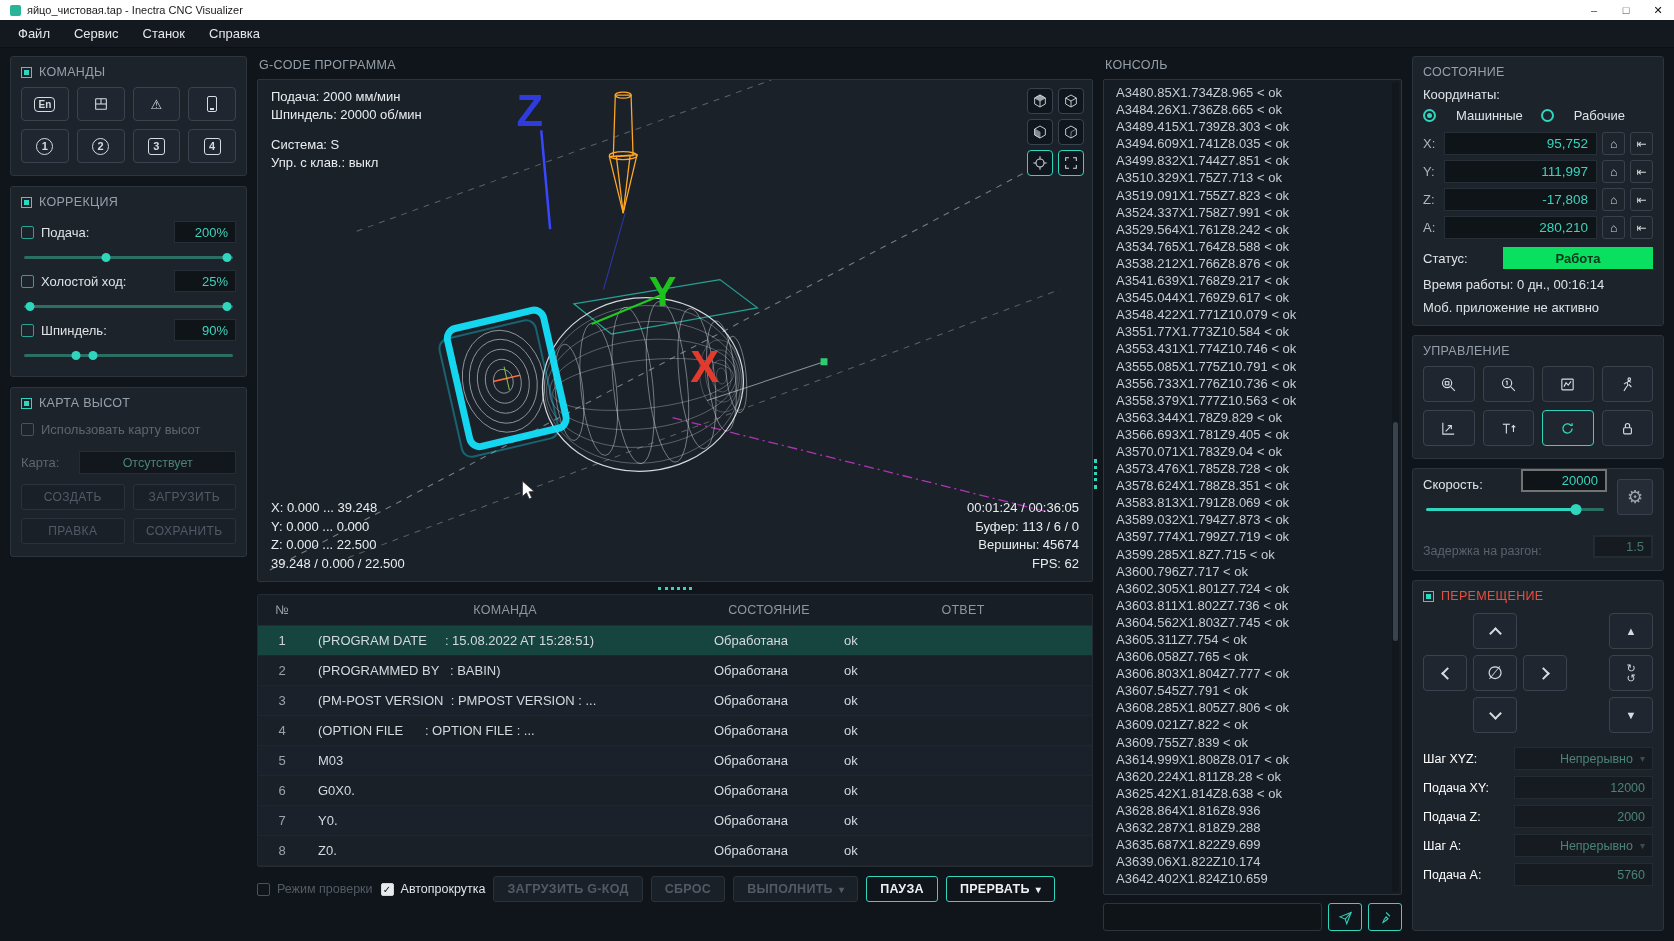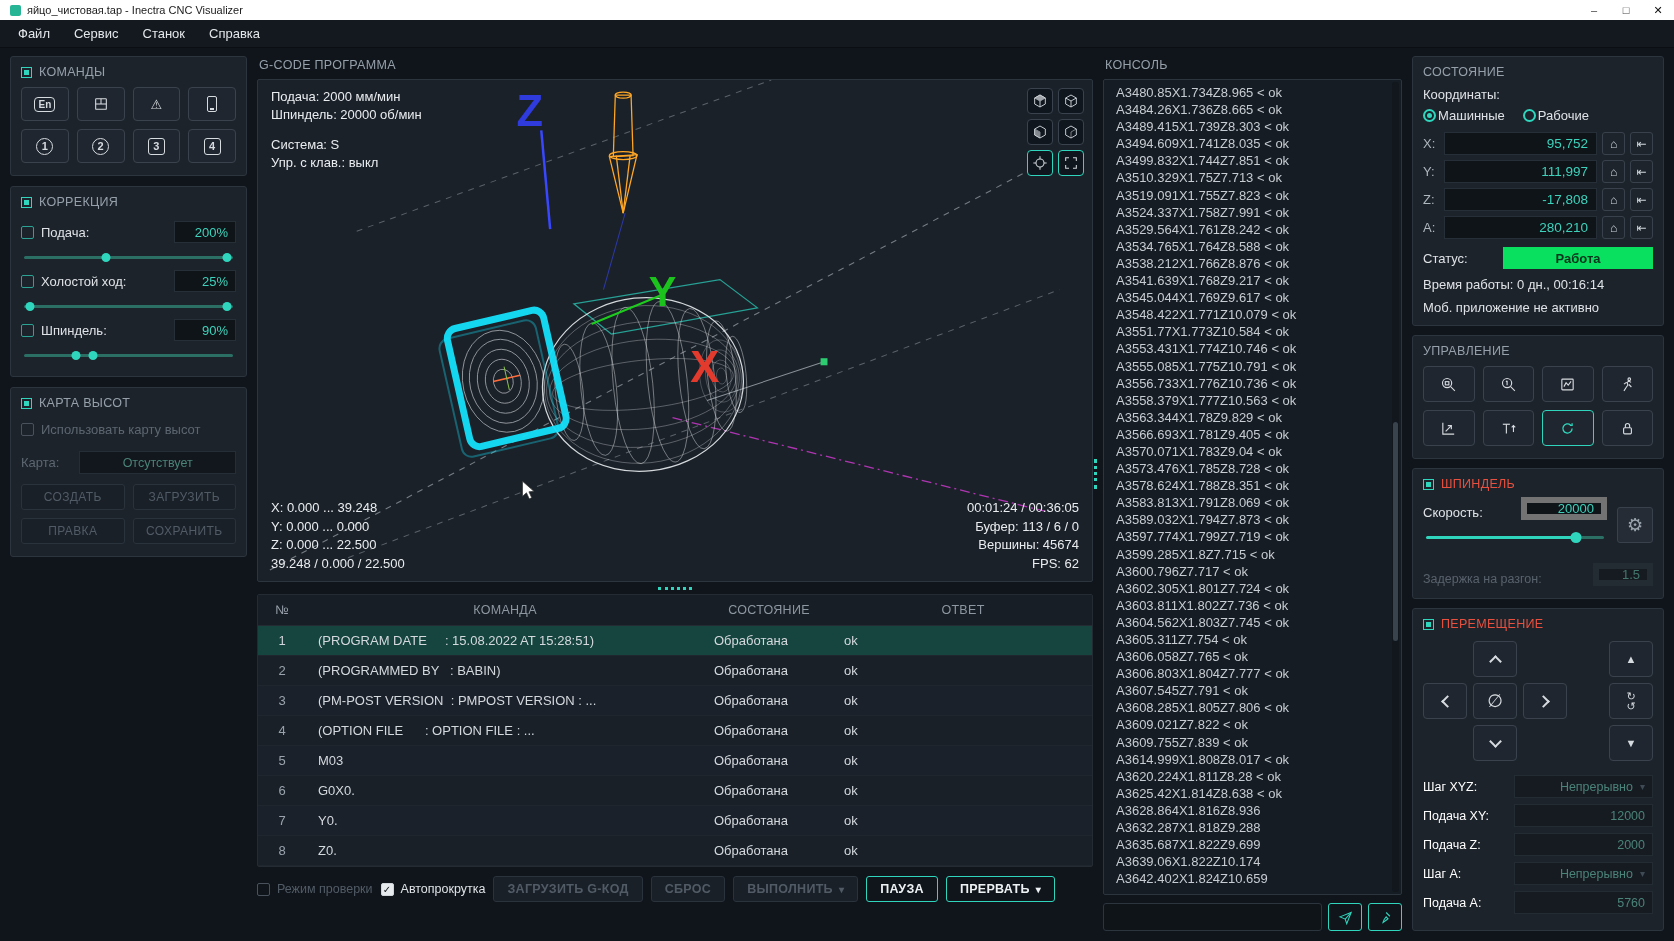--- a/index.html
+++ b/index.html
@@ -104,21 +104,21 @@
 .sb-thumb{position:absolute;left:1px;width:5px;top:42%;height:27%;background:#39434e;border-radius:3px}
 .console-input-row{display:flex;gap:6px;margin-top:8px}
 .console-input{flex:1;height:28px;background:#0f1419;border:1px solid #2c343d;border-radius:3px;color:#dfe3e7;padding:0 8px;font:inherit;outline:none}
 .cibtn{width:34px;height:28px;background:#0f151b;border:1px solid #2fd6bd;border-radius:3px;display:flex;align-items:center;justify-content:center}
 .v-dots{position:absolute;left:-9px;top:46%;height:30px;border-left:3px dotted #2fd6bd}
 
 
 .pcontent{padding:2px 10px 10px}
 .coords-label{font-size:13px;margin-bottom:6px}
 .radio-row{display:flex;gap:18px;margin:4px 0 9px}
-.radio{display:flex;align-items:center;gap:2px;font-size:13px}
+.radio{display:flex;align-items:center;gap:20px;font-size:13px}
 .rdot{width:13px;height:13px;border:2px solid #2fd6bd;border-radius:50%;position:relative;flex:none}
 .rdot.sel::after{content:"";position:absolute;inset:2px;background:#2fd6bd;border-radius:50%}
 .ax-row{display:flex;align-items:center;gap:5px;margin:5px 0}
 .ax-label{width:16px;color:#aeb6be}
 .ax-field{flex:1;height:23px;background:#0f1419;border:1px solid #262e37;color:#3dd2bb;font-size:13.5px;display:flex;align-items:center;justify-content:flex-end;padding:0 8px}
 .ax-btn{width:23px;height:23px;background:#1d242c;border:1px solid #39424c;border-radius:3px;color:#cfd5da;font-size:12px;display:flex;align-items:center;justify-content:center;flex:none}
 .status-row{display:flex;align-items:center;margin-top:8px}
 .status-label{color:#dfe3e7}
 .status-badge{margin-left:auto;width:150px;height:22px;background:#0ae05f;color:#08351d;font-weight:bold;font-size:13px;display:flex;align-items:center;justify-content:center}
 .sline{font-size:13px;margin-top:8px}
@@ -127,21 +127,21 @@
 .ctl-grid{display:grid;grid-template-columns:repeat(4,1fr);gap:8px;padding:2px 10px 12px}
 .ctl-btn{height:36px;background:#20262f;border:1px solid #3a434d;border-radius:4px;display:flex;align-items:center;justify-content:center;color:#d6dbe0}
 .ctl-btn.active{border:1.5px solid #2fd6bd}
 
 
 .sp-wrap{display:flex;padding:0 10px 10px;gap:10px}
 .sp-left{flex:1}
 .sp-row{display:flex;align-items:flex-end;gap:4px}
 .sp-label{flex:1}
 .sp-label.dim{color:#58626c;font-size:12.5px}
-.sp-field{width:86px;height:23px;background:#0f1419;border:6px solid #737373;color:#3dd2bb;display:flex;align-items:center;justify-content:flex-end;padding:0 7px}
+.sp-field{width:86px;height:23px;background:#0f1419;border:2px solid #737373;color:#3dd2bb;display:flex;align-items:center;justify-content:flex-end;padding:0 7px}
 .sp-field.dim{color:#44766d;background:#161b22;border-color:#232b33;width:60px}
 .sp-gear{width:36px;height:36px;background:#252c35;border:1px solid #39424c;border-radius:3px;color:#9aa3ad;font-size:18px;display:flex;align-items:center;justify-content:center;align-self:center}
 .sp-slider{margin:16px 3px 14px}
 
 
 .jog-wrap{display:flex;justify-content:space-between;padding:4px 10px 8px}
 .jog-pad{display:grid;grid-template-columns:repeat(3,44px);grid-template-rows:repeat(3,36px);gap:6px}
 .jbtn{background:#20262f;border:1px solid #3a434d;border-radius:4px;display:flex;align-items:center;justify-content:center;color:#d6dbe0;font-size:15px}
 .jb-up{grid-column:2;grid-row:1}
 .jb-left{grid-column:1;grid-row:2}
@@ -701,24 +701,20 @@
         <div class="ctl-btn">
           <svg class="icon" width="17" height="17" viewBox="0 0 24 24" fill="none" stroke="#d6dbe0" stroke-width="1.6">
               <rect x="6.5" y="11" width="11" height="8.5" rx="1.5"></rect>
               <path d="M9 11V8a3 3 0 0 1 6 0v3"></path>
             </svg>
         </div>
       </div>
     </div>
 
     <div class="panel">
-      <div class="phead red">
-        <span class="pbox"></span>
-        <span>ШПИНДЕЛЬ</span>
-      </div>
       <div class="sp-wrap">
         <div class="sp-left">
           <div class="sp-row">
             <span class="sp-label">Скорость:</span>
             <span class="sp-field">20000</span>
           </div>
           <div class="slider sp-slider" style="background:linear-gradient(to right,#2fd6bd 0 84%,#2a6e64 84%)">
             <span class="sdot" style="left:84%;width:11px;height:11px;top:-4px"></span>
           </div>
         </div>

